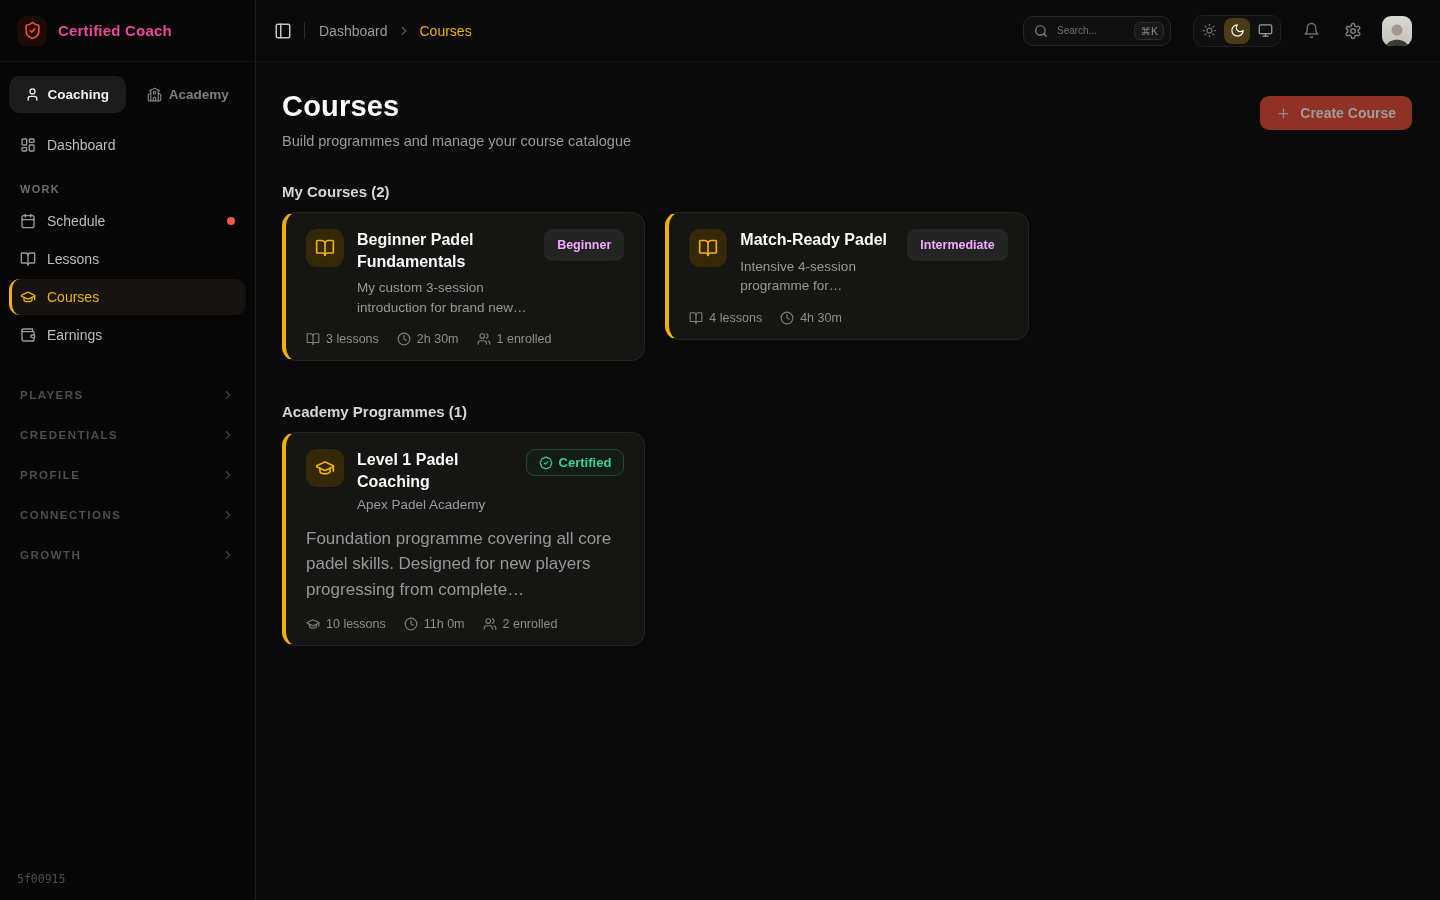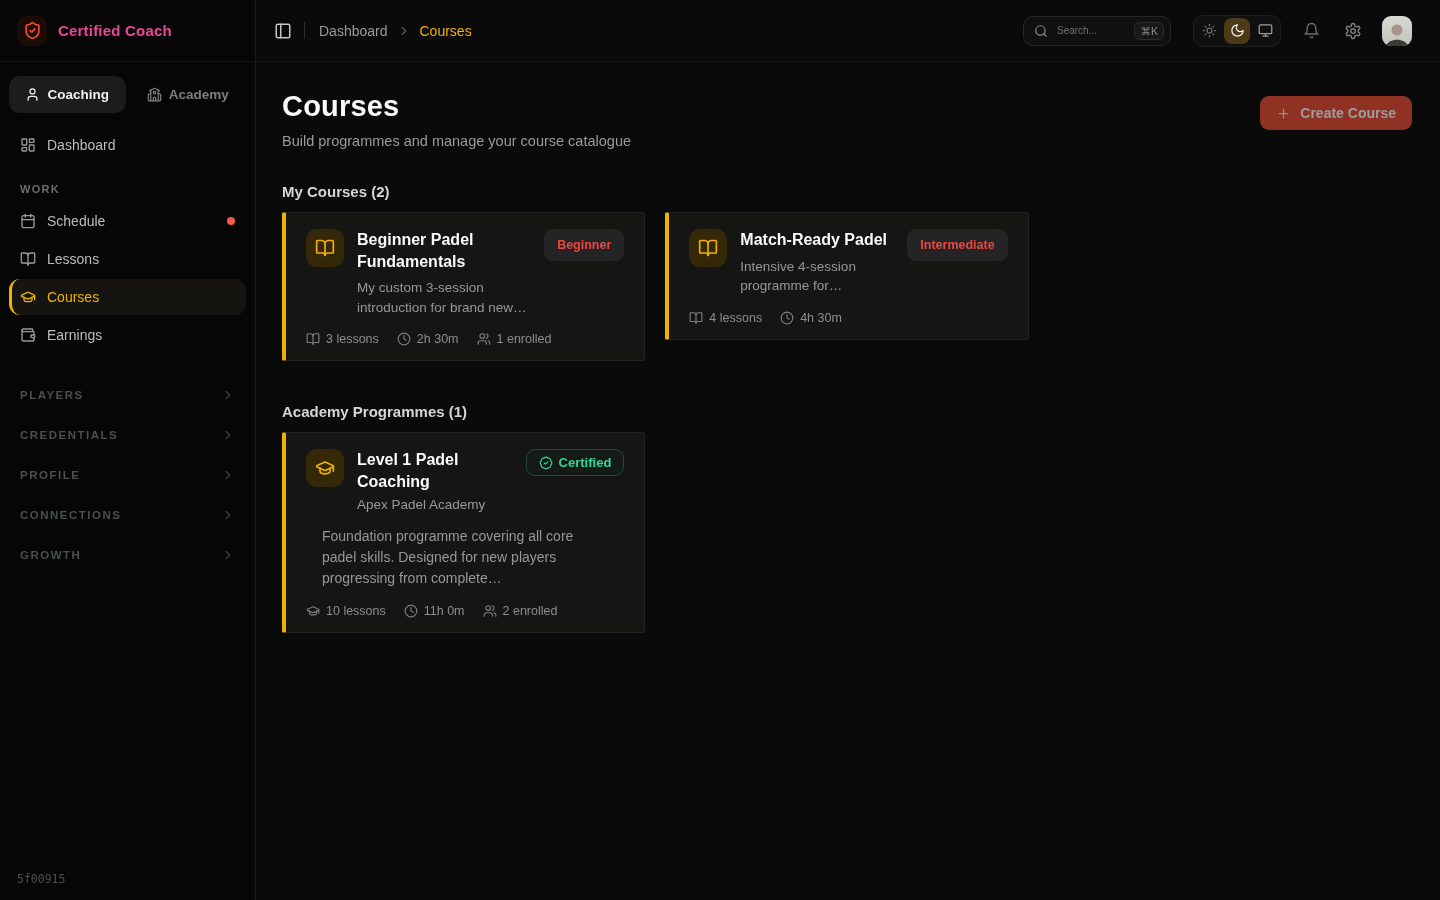--- a/index.html
+++ b/index.html
@@ -143,37 +143,37 @@
     font-family: inherit;
   }
   .create-btn svg { width: 15px; height: 15px; color: #8f8f8f; }
 
   .section-heading { margin: 34px 0 12px; font-size: 15px; font-weight: 600; color: #d6d6d6; }
   .section-heading.second { margin-top: 42px; }
 
   .card-grid { display: grid; grid-template-columns: repeat(3, 1fr); gap: 20px; align-items: start; }
   .card {
     background: #151513; border: 1px solid #242424; border-left: 4px solid #f0b100;
-    border-radius: 2px; padding: 16px 20px 14px; cursor: pointer;
+    border-radius: 14px; padding: 16px 20px 14px; cursor: pointer;
   }
   .card-top { display: flex; gap: 13px; }
   .card-icon {
     width: 38px; height: 38px; flex: none; border-radius: 11px;
     background: #342809; color: #f0b100; display: grid; place-items: center;
   }
   .card-icon svg { width: 20px; height: 20px; }
   .card-titles { flex: 1; min-width: 0; }
   .card-title { margin: 0; font-size: 16px; font-weight: 700; color: #fafafa; line-height: 1.35; }
   .card-desc { margin: 6px 0 0; font-size: 13.5px; color: #979797; line-height: 1.45; }
   .card-org { margin: 4px 0 0; font-size: 13.5px; color: #9a9a9a; }
-  .card-desc-full { margin: 14px 16px 0; font-size: 14px; color: #979797; line-height: 1.5; }
+  .card-desc-full { margin: 14px 0 0; font-size: 17px; color: #979797; line-height: 1.5; }
   .badge {
     flex: none; align-self: flex-start; height: 31px; padding: 16px 13px;
     display: inline-flex; align-items: center; border-radius: 9px;
-    background: #242424; color: #ef4444; font-size: 12.5px; font-weight: 600;
+    background: #242424; color: #f0abfc; font-size: 12.5px; font-weight: 600;
   }
   .badge-certified {
     flex: none; align-self: flex-start; height: 27px; padding: 0 12px;
     display: inline-flex; align-items: center; gap: 6px; border-radius: 9px;
     background: rgba(18, 48, 38, 0.22); border: 1px solid #1f4a3a;
     color: #34d399; font-size: 13px; font-weight: 600;
   }
   .badge-certified svg { width: 14px; height: 14px; }
   .card-meta { display: flex; gap: 18px; margin-top: 15px; color: #8d8d8d; font-size: 12.5px; }
   .meta-item { display: inline-flex; align-items: flex-start; gap: 6px; }

